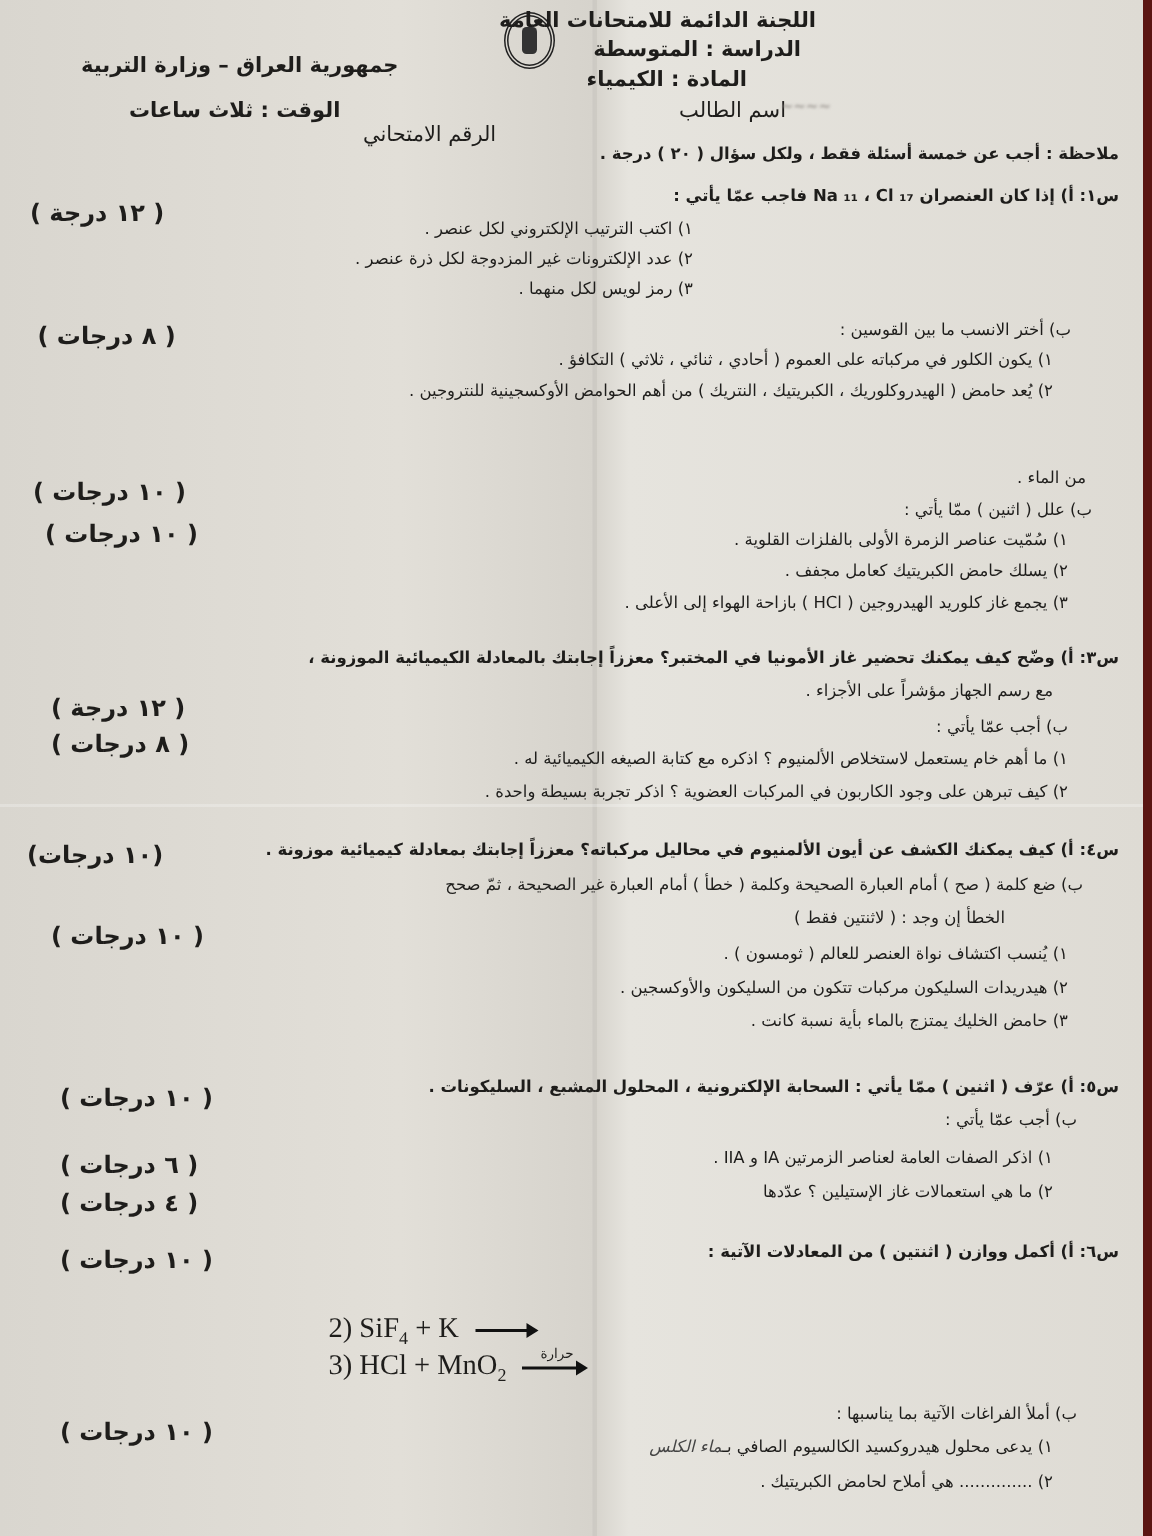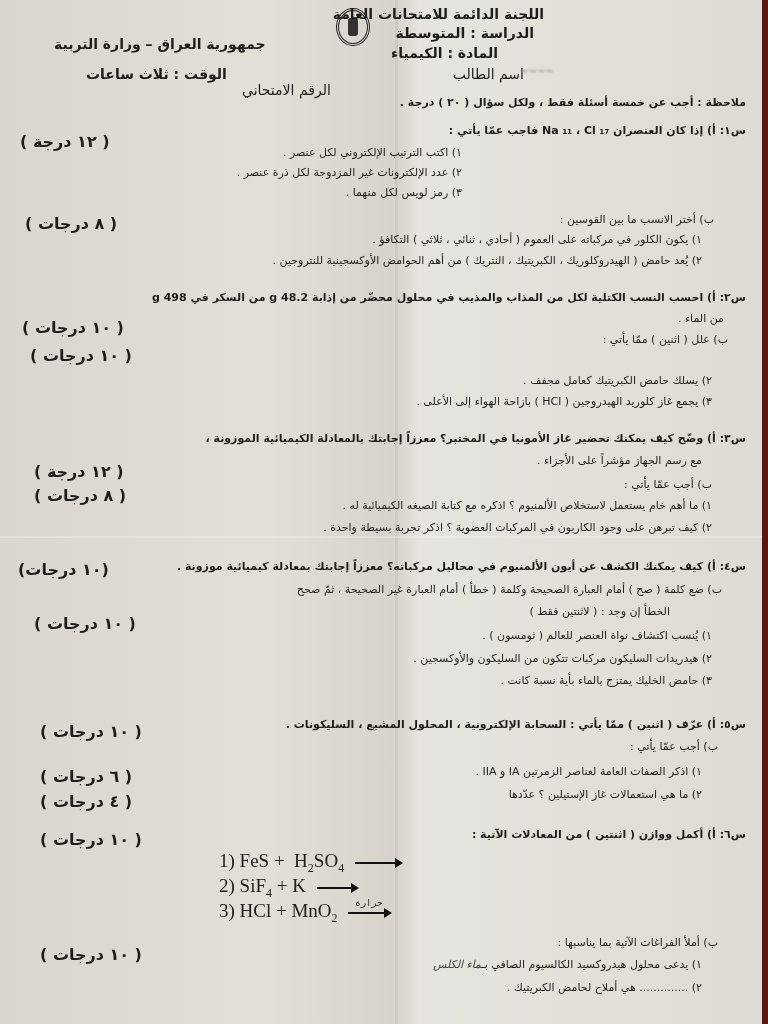--- a/index.html
+++ b/index.html
@@ -22,21 +22,21 @@
   .seal {
     position:absolute; left:336px; top:8px; width:34px; height:38px; border-radius:50%;
     border:3px double #222; box-sizing:border-box;
   }
   .seal::after {
     content:""; position:absolute; left:9px; top:7px; width:10px; height:18px; background:#333; border-radius:3px;
   }
   .eq { position:absolute; left:219px; font-family:"Liberation Serif", serif; font-size:19px; direction:ltr; white-space:nowrap; }
   .arrow { display:inline-block; position:relative; vertical-align:middle; height:2px; background:#111; margin-left:6px; }
   .arrow::after { content:""; position:absolute; right:-2px; top:-4px; border-left:8px solid #111; border-top:5px solid transparent; border-bottom:5px solid transparent; }
-  .heat { position:absolute; font-size:9px; right:8px; top:-14px; font-family:Liberation Mono, monospace;text-align:right; }
+  .heat { position:absolute; font-size:9px; right:8px; top:-14px; font-family:Liberation Serif, serif;text-align:right; }
   .blur { color:#9a9590; filter:blur(1px); }
   .hand { font-style:italic; font-weight:normal; color:#444;margin-left:31px; }
 </style>
 </head>
 <body>
 
 <div class="paper">
   <div class="fold-v" style="left:395px"></div>
   <div class="fold-h" style="top:536px"></div>
 
@@ -58,25 +58,25 @@
   <div class="marks" style="left:20px;top:132px">( ١٢ درجة )</div>
   <div class="t q" style="right:300px;top:146px;font-weight:normal">١) اكتب الترتيب الإلكتروني لكل عنصر .</div>
   <div class="t q" style="right:300px;top:166px;font-weight:normal">٢) عدد الإلكترونات غير المزدوجة لكل ذرة عنصر .</div>
   <div class="t q" style="right:300px;top:186px;font-weight:normal">٣) رمز لويس لكل منهما .</div>
 
   <div class="t q" style="right:48px;top:213px;font-weight:normal">ب) أختر الانسب ما بين القوسين :</div>
   <div class="marks" style="left:25px;top:214px">( ٨ درجات )</div>
   <div class="t q" style="right:60px;top:233px;font-weight:normal">١) يكون الكلور في مركباته على العموم ( أحادي ، ثنائي ، ثلاثي ) التكافؤ .</div>
   <div class="t q" style="right:60px;top:254px;font-weight:normal">٢) يُعد حامض ( الهيدروكلوريك ، الكبريتيك ، النتريك ) من أهم الحوامض الأوكسجينية للنتروجين .</div>
 
-  <div class="t q" style="right:16px;top:291px">س٢: أ) احسب النسب الكتلية لكل من المذاب والمذيب في محلول محضّر من إذابة  48.2 g من السكر في 498 g</div>
   <div class="t q" style="right:38px;top:312px;font-weight:normal">من الماء .</div>
   <div class="marks" style="left:22px;top:318px">( ١٠ درجات )</div>
   <div class="t q" style="right:34px;top:333px;font-weight:normal">ب) علل ( اثنين ) ممّا يأتي :</div>
   <div class="marks" style="left:30px;top:346px">( ١٠ درجات )</div>
+  <div class="t q" style="right:50px;top:353px;font-weight:normal">١) سُمّيت عناصر الزمرة الأولى بالفلزات القلوية .</div>
   <div class="t q" style="right:50px;top:374px;font-weight:normal">٢) يسلك حامض الكبريتيك كعامل مجفف .</div>
   <div class="t q" style="right:50px;top:395px;font-weight:normal">٣) يجمع غاز كلوريد الهيدروجين ( HCl ) بازاحة الهواء إلى الأعلى .</div>
 
   <div class="t q" style="right:16px;top:432px">س٣: أ) وضّح كيف يمكنك تحضير غاز الأمونيا في المختبر؟ معززاً إجابتك بالمعادلة الكيميائية الموزونة ،</div>
   <div class="t q" style="right:60px;top:454px;font-weight:normal">مع رسم الجهاز مؤشراً على الأجزاء .</div>
   <div class="marks" style="left:34px;top:462px">( ١٢ درجة )</div>
   <div class="t q" style="right:50px;top:478px;font-weight:normal">ب) أجب عمّا يأتي :</div>
   <div class="marks" style="left:34px;top:486px">( ٨ درجات )</div>
   <div class="t q" style="right:50px;top:499px;font-weight:normal">١) ما أهم خام يستعمل لاستخلاص الألمنيوم ؟ اذكره مع كتابة الصيغه الكيميائية له .</div>
   <div class="t q" style="right:50px;top:521px;font-weight:normal">٢) كيف تبرهن على وجود الكاربون في المركبات العضوية ؟ اذكر تجربة بسيطة واحدة .</div>
@@ -94,25 +94,20 @@
   <div class="marks" style="left:40px;top:722px">( ١٠ درجات )</div>
   <div class="t q" style="right:44px;top:740px;font-weight:normal">ب) أجب عمّا يأتي :</div>
   <div class="t q" style="right:60px;top:765px;font-weight:normal">١) اذكر الصفات العامة لعناصر الزمرتين IA و IIA .</div>
   <div class="marks" style="left:40px;top:767px">( ٦ درجات )</div>
   <div class="t q" style="right:60px;top:788px;font-weight:normal">٢) ما هي استعمالات غاز الإستيلين ؟ عدّدها</div>
   <div class="marks" style="left:40px;top:792px">( ٤ درجات )</div>
 
   <div class="t q" style="right:16px;top:828px">س٦: أ) أكمل ووازن ( اثنتين ) من المعادلات الآتية :</div>
   <div class="marks" style="left:40px;top:830px">( ١٠ درجات )</div>
 
-  <div class="eq" style="top:850px">
-    <span>1)</span>
-    FeS +&nbsp; H<sub style="font-size:12px">2</sub>SO<sub style="font-size:12px">4</sub>
-    <span class="arrow" style="width:46px"></span>
-  </div>
   <div class="eq" style="top:875px">
     <span>2)</span>
     SiF<sub style="font-size:12px">4</sub> + K
     <span class="arrow" style="width:40px"></span>
   </div>
   <div class="eq" style="top:900px">
     <span>3)</span>
     HCl + MnO<sub style="font-size:12px">2</sub>
     <span class="arrow" style="width:42px"><span class="heat">حرارة</span></span>
   </div>

